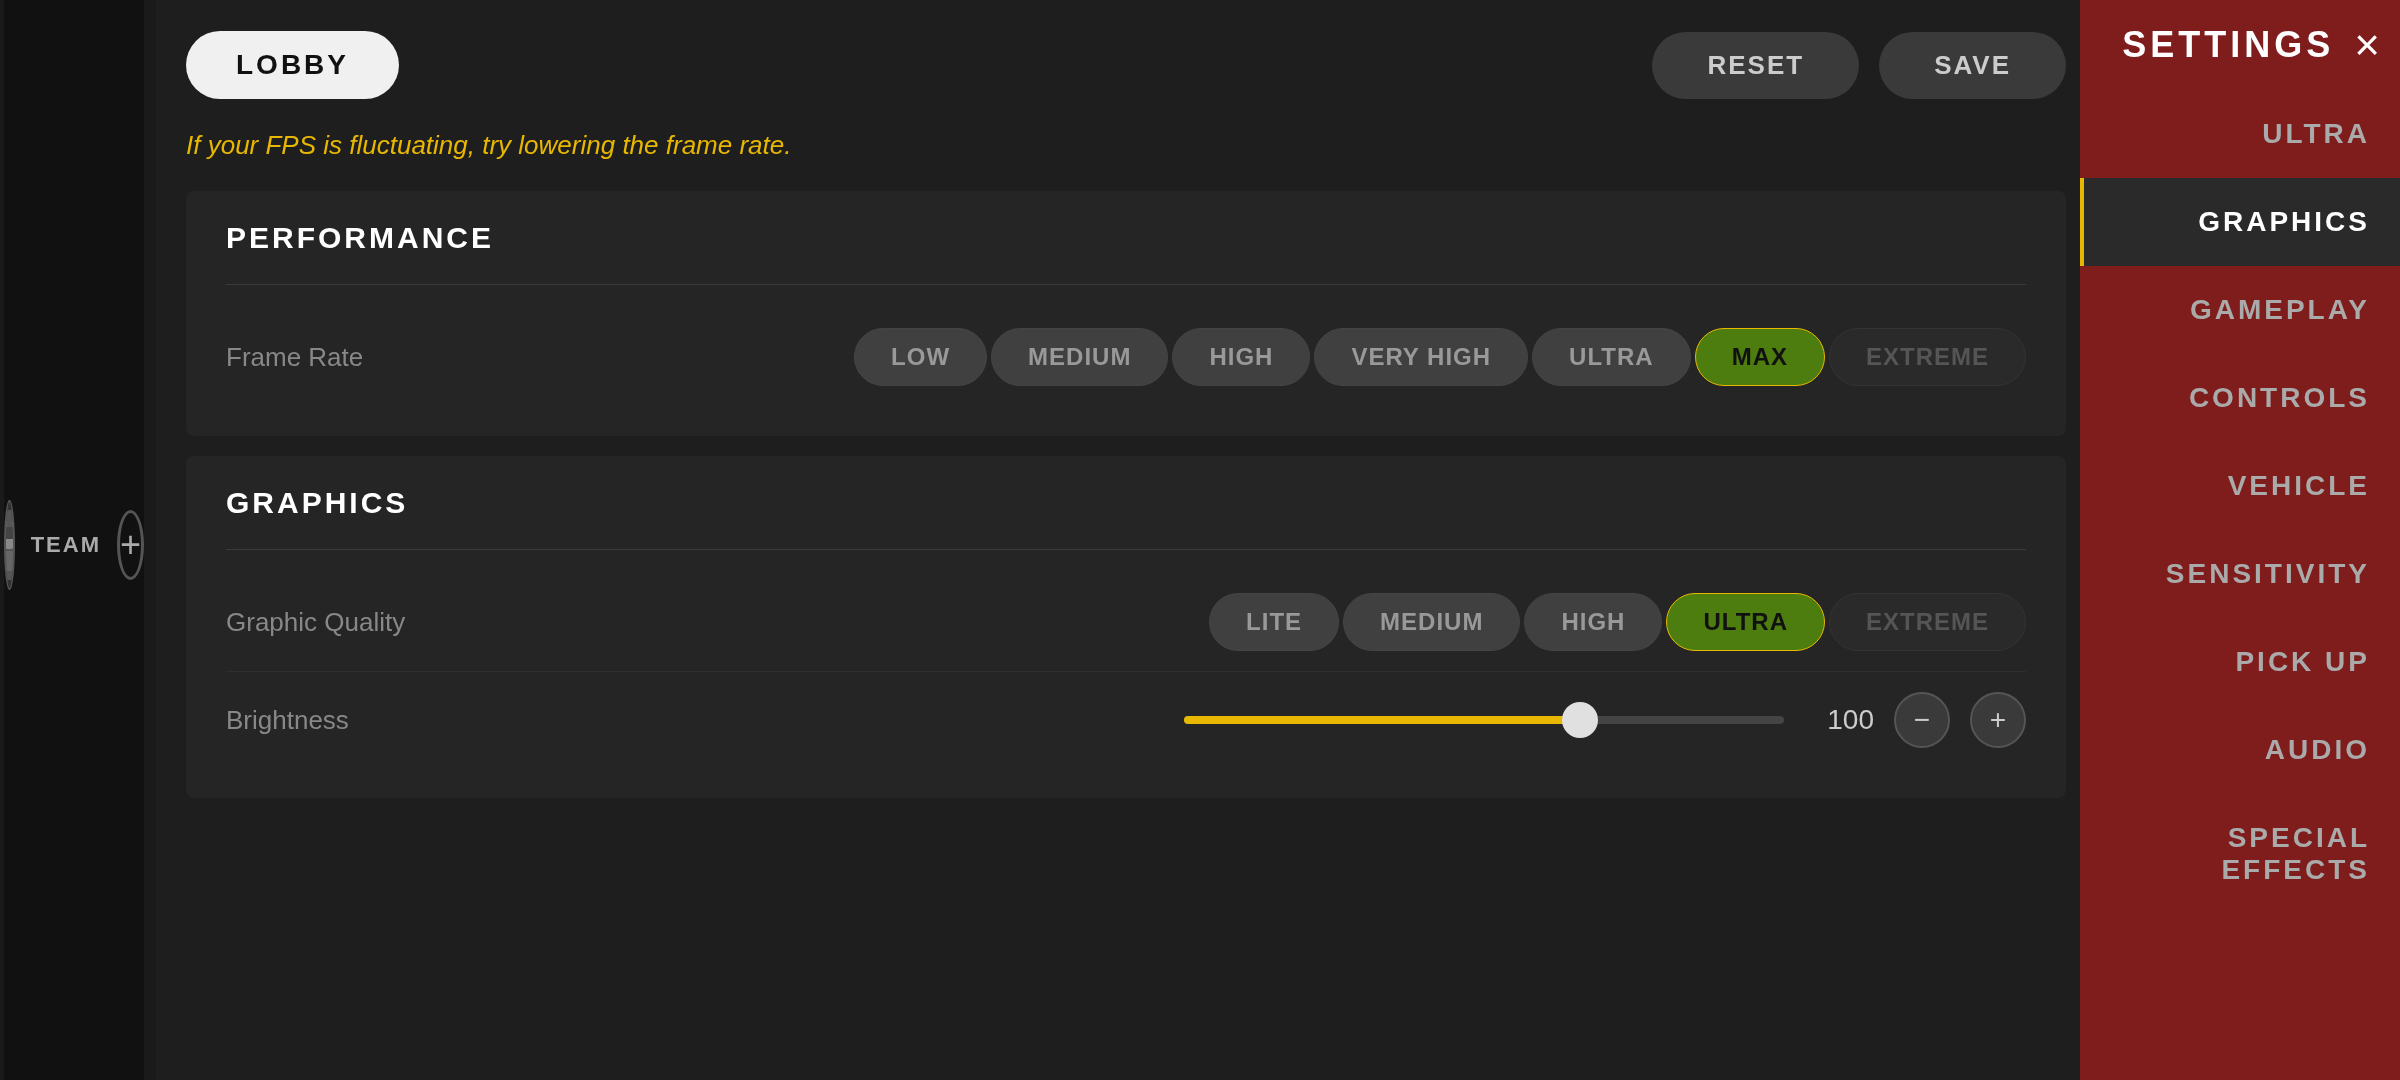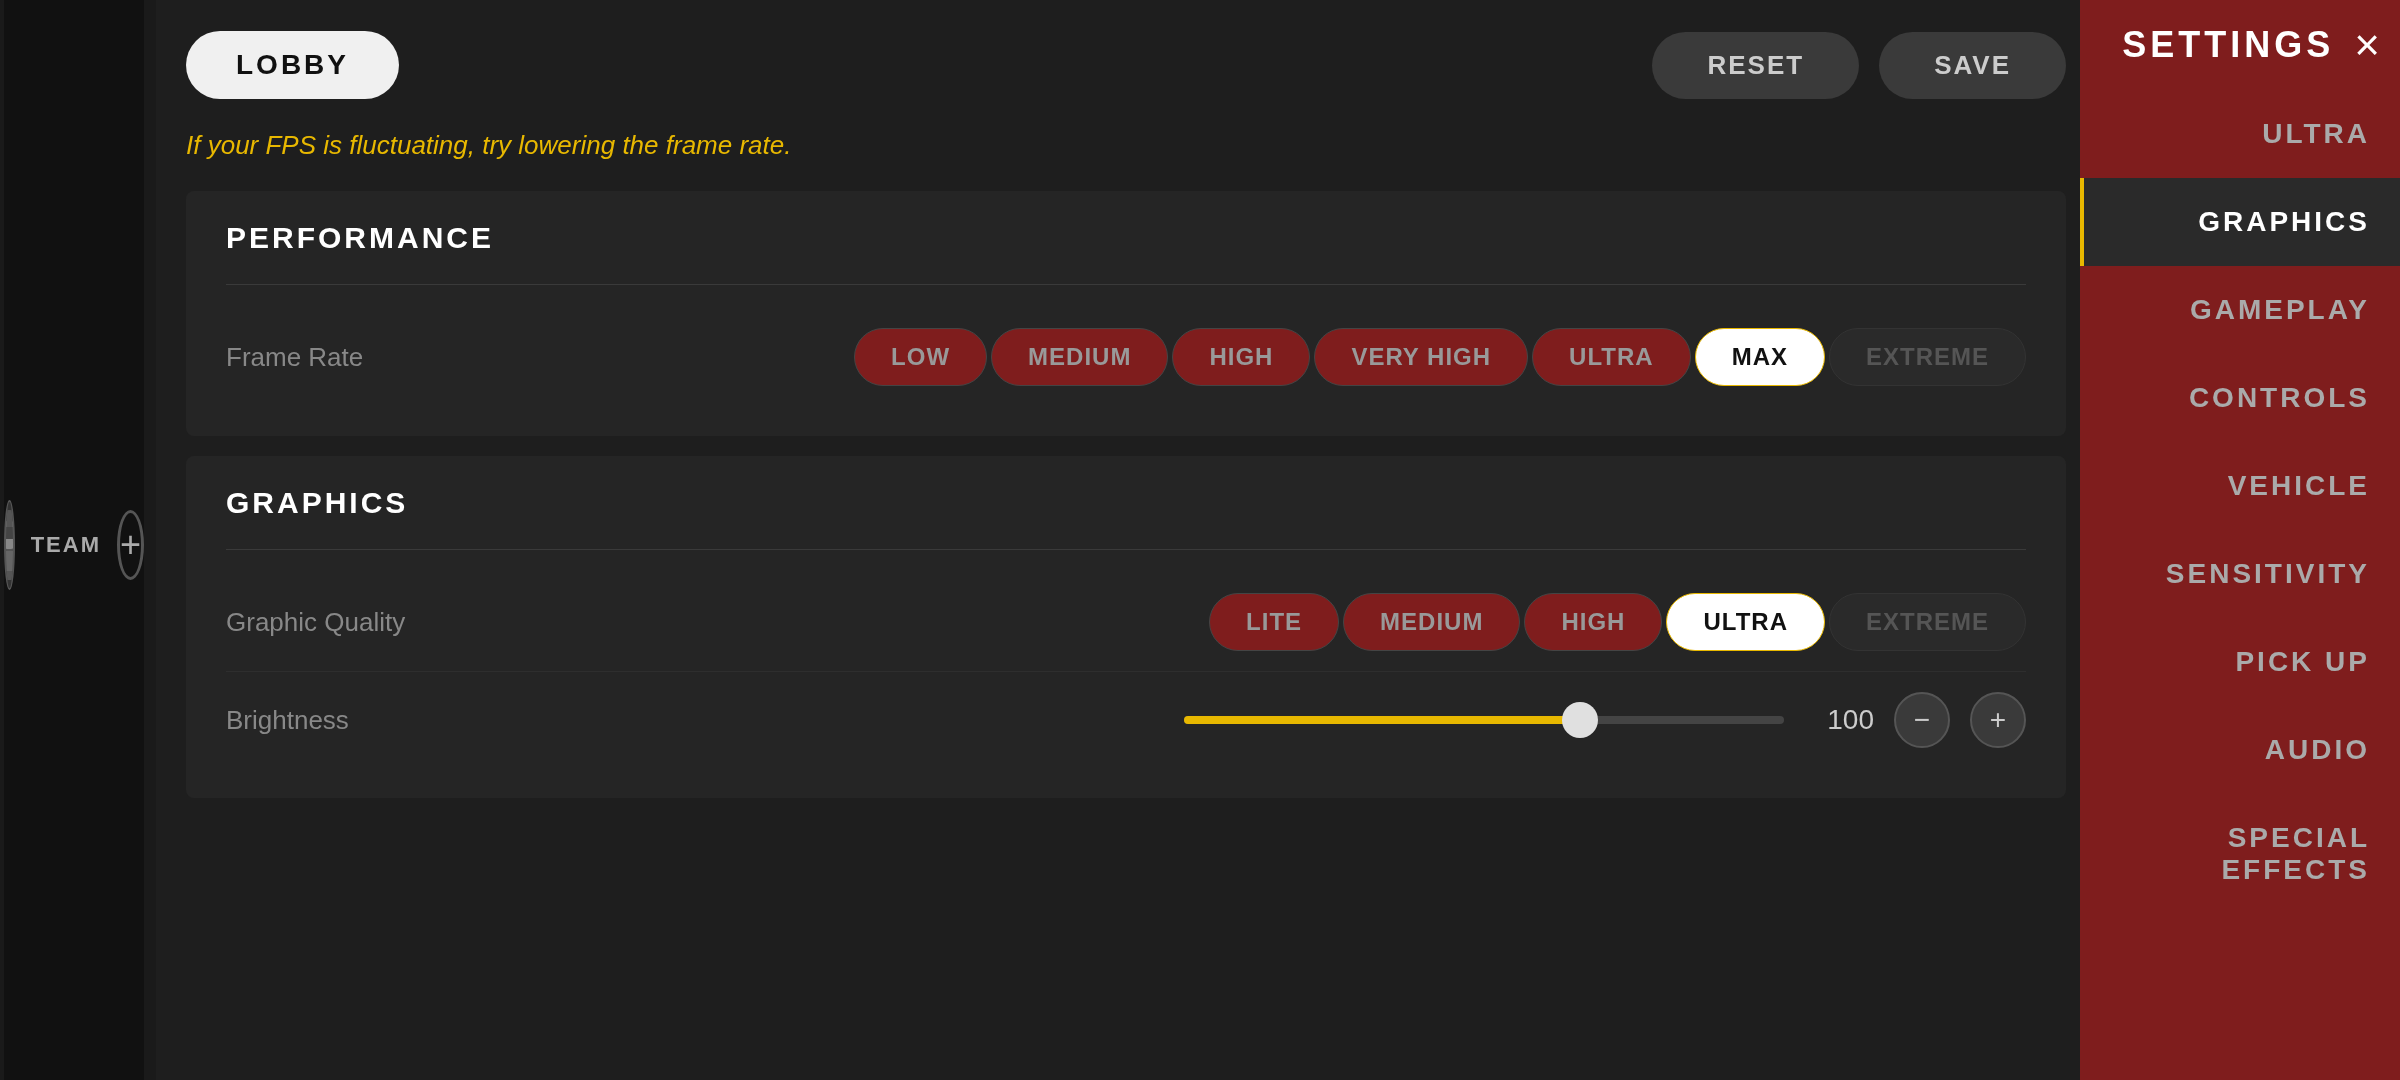--- a/index.html
+++ b/index.html
@@ -151,35 +151,35 @@
     }
 
     .setting-options {
       display: flex;
       align-items: center;
       gap: 4px;
       margin-left: auto;
     }
 
     .option-btn {
-      background: #7f1d1d;
+      background: #404040;
       color: #999;
       border: 1px solid #444;
       border-radius: 50px;
       padding: 14px 36px;
       font-size: 24px;
       font-weight: bold;
       letter-spacing: 1px;
       cursor: pointer;
       min-width: 100px;
       text-align: center;
     }
 
     .option-btn.active {
-      background: #ffffff;
+      background: #4d7c0f;
       color: #111;
       border-color: #e8b800;
     }
 
     .option-btn.disabled-look {
       color: #555;
       background: #2a2a2a;
       border-color: #333;
     }
 

